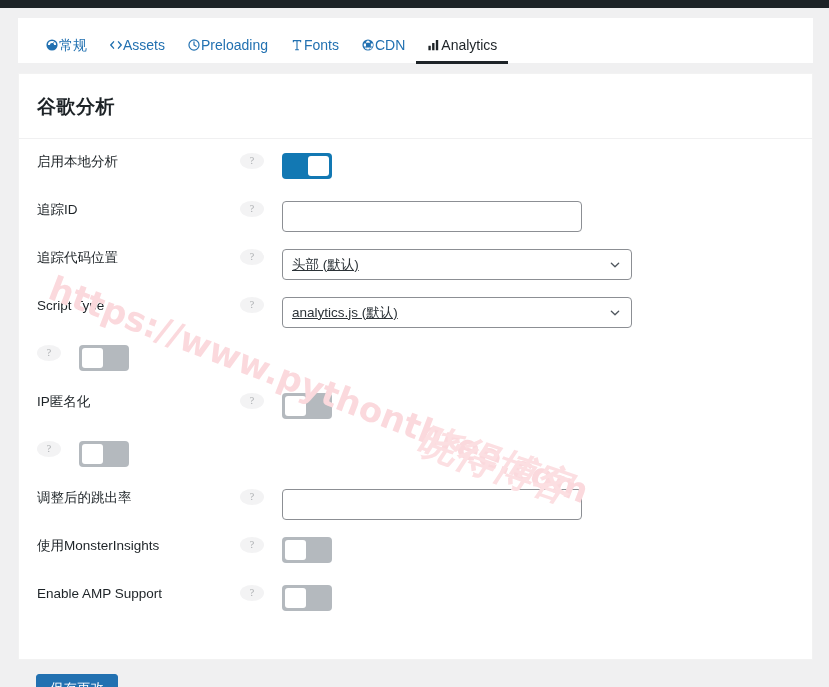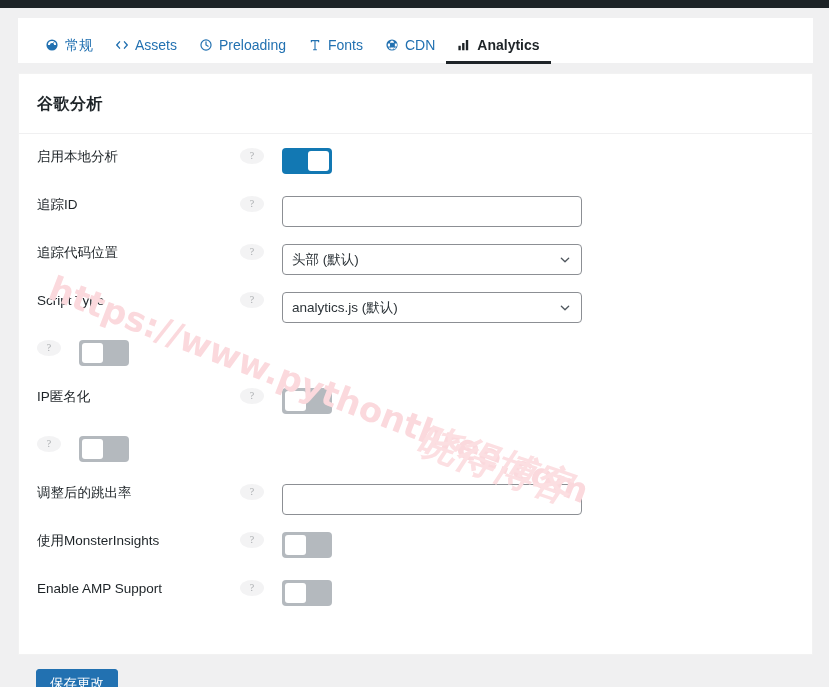--- a/index.html
+++ b/index.html
@@ -77,49 +77,49 @@
     display: flex;
     align-items: flex-end;
     padding: 0 0 0 16px;
     background: #fff;
     margin-bottom: 10px;
     width: 795px;
   }
   .navtab {
     display: flex;
     align-items: center;
-    gap: 6px;
+    gap: 0;
     padding: 0 11px 9px 11px;
     color: #2271b1;
     font-size: 14px;
     line-height: 1;
     cursor: pointer;
     text-decoration: none;
     border-bottom: 3px solid transparent;
     position: relative;
     top: 1px;
   }
   .navtab .tab-ico {
     display: inline-flex;
     align-items: center;
     justify-content: center;
     width: 14px; height: 14px;
     color: #2271b1;
   }
   .navtab.active {
     color: #1d2327;
-    font-weight: 700;
+    font-weight: 400;
     border-bottom: 3px solid #1d2327;
   }
   .navtab.active .tab-ico { color: #1d2327; }
   .navtab svg { display: block; }
 
   
   .panel-head {
-    font-size: 16px;
+    font-size: 19px;
     font-weight: 700;
     color: #1d2327;
     padding: 20px 0 18px 18px;
     border-bottom: 1px solid #f0f0f1;
     letter-spacing: .5px;
   }
 
   
   .form-body { padding: 14px 0 26px 0; }
   .row {
@@ -179,33 +179,34 @@
     background: #fff;
     padding: 0 8px;
     font-family: "Liberation Sans", sans-serif;
     font-size: 13px;
     color: #2c3338;
     outline: none;
   }
 
   
   .sel {
-    width: 300px;
+    width: 350px;
     height: 31px;
     border: 1px solid #8c8f94;
     border-radius: 4px;
     background: #fff;
     padding: 0 30px 0 9px;
     font-family: "Liberation Sans", sans-serif;
     font-size: 13.5px;
     color: #2c3338;
     position: relative;
     display: flex;
     align-items: center;
     cursor: pointer;
+    text-decoration: underline;
   }
   .sel .chev {
     position: absolute;
     right: 9px;
     top: 50%;
     transform: translateY(-50%);
     width: 14px; height: 14px;
     color: #50575e;
   }
 

